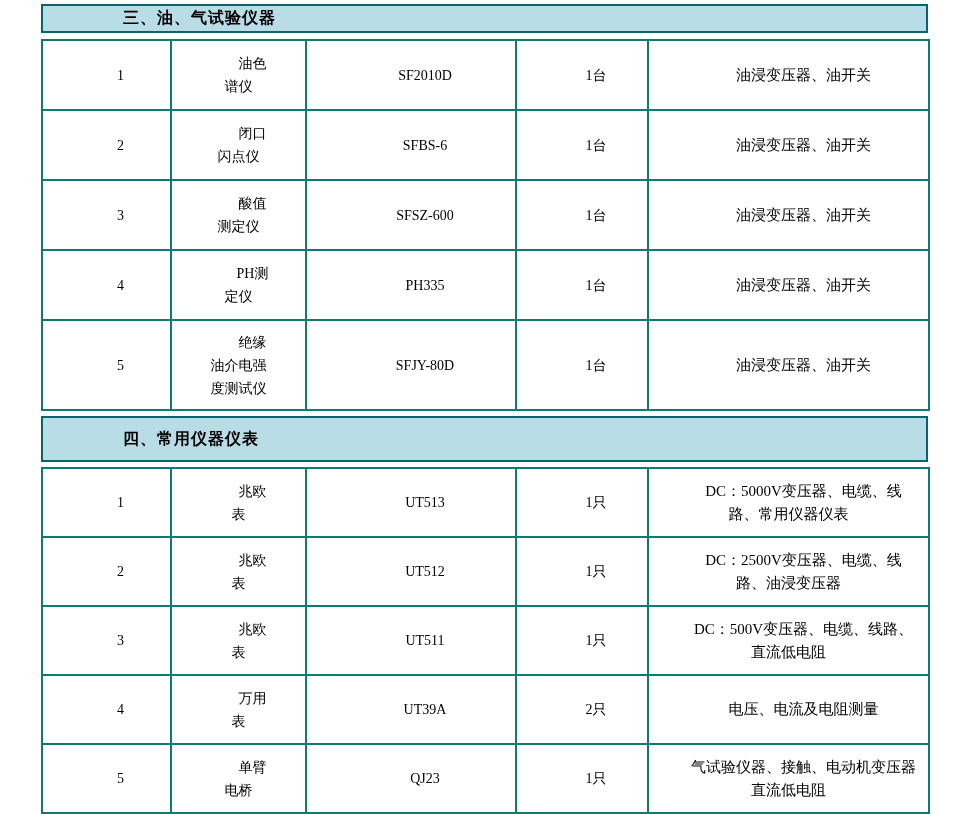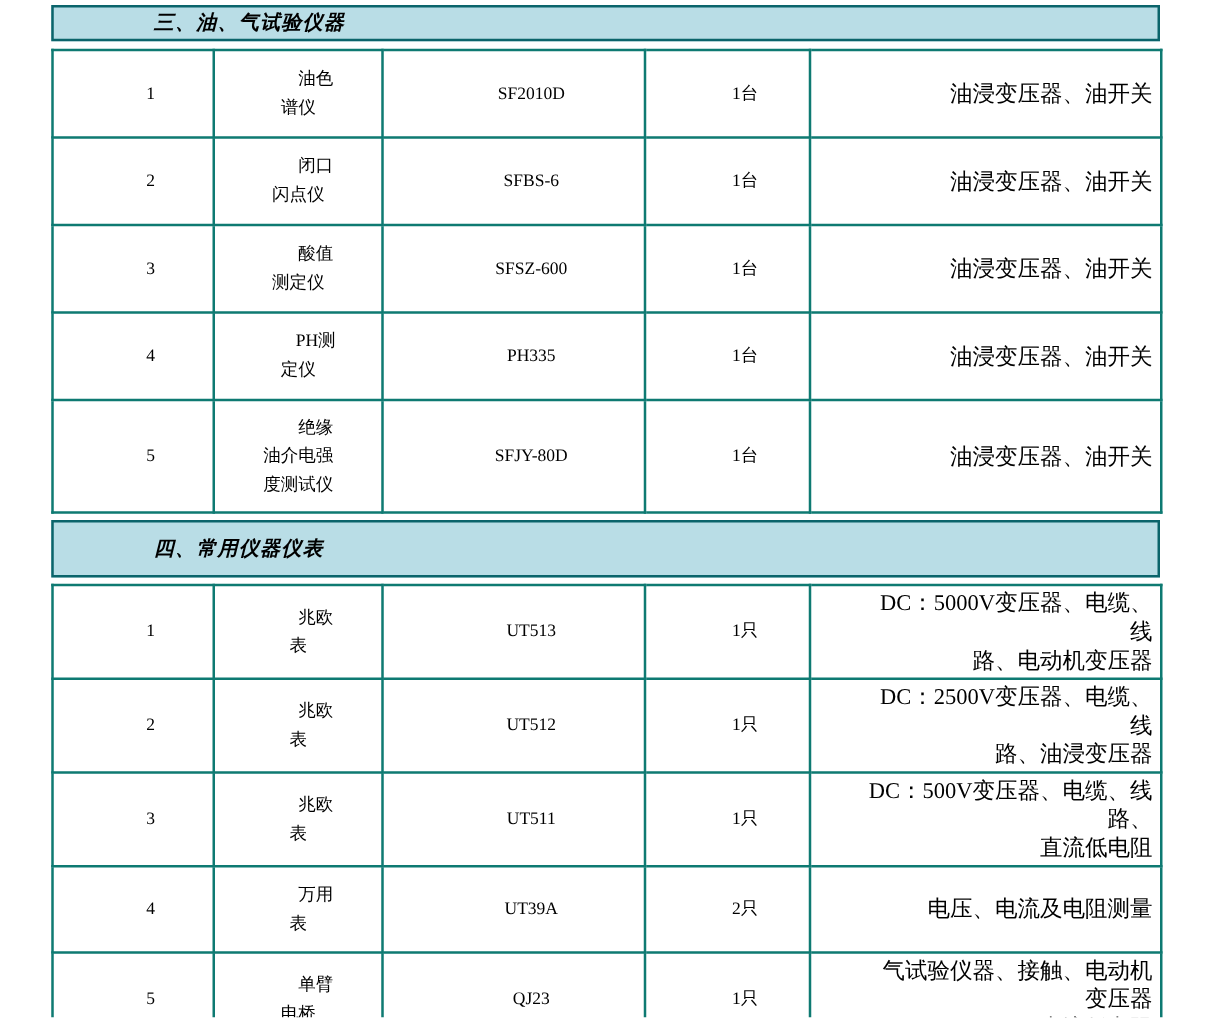--- a/index.html
+++ b/index.html
@@ -21,21 +21,20 @@
     box-sizing: border-box;
     width: 887px;
     background: #b9dde6;
     border: 2px solid #0b646b;
     display: flex;
     align-items: center;
     padding-left: 80px;
     font-size: 16px;
     font-weight: bold;
     letter-spacing: 1px;
-    font-style: italic;
   }
   .bar-s3 { height: 29px; margin-bottom: 6px; }
   .bar-s4 { height: 46px; margin-top: 5px; margin-bottom: 5px; }
   table.grid {
     border-collapse: collapse;
     table-layout: fixed;
     width: 887px;
   }
   .grid td {
     box-sizing: border-box;
@@ -43,21 +42,21 @@
     background: #ffffff;
     vertical-align: middle;
     padding: 2px 6px;
     font-size: 14px;
     line-height: 23px;
     text-align: center;
     text-indent: 2em;
     white-space: pre-line;
     overflow: hidden;
   }
-  .grid td.c5 { font-size: 18px; text-align: right; }
+  .grid td.c5 { font-size: 15px; }
   .t1 tr { height: 70px; }
   .t1 tr.tall { height: 90px; }
   .t2 tr { height: 69px; }
   tr.partial { height: 12px; }
   tr.partial td { padding: 0; }
 </style>
 </head>
 <body>
 
 <div class="page">
@@ -133,21 +132,21 @@
           <col style="width:281px">
       </colgroup>
       <tbody>
         <tr>
           <td class="c1">1</td>
           <td class="c2">兆欧
 表</td>
           <td class="c3">UT513</td>
           <td class="c4">1只</td>
           <td class="c5">DC：5000V变压器、电缆、线
-路、电动机变压器</td>
+路、常用仪器仪表</td>
         </tr>
         <tr>
           <td class="c1">2</td>
           <td class="c2">兆欧
 表</td>
           <td class="c3">UT512</td>
           <td class="c4">1只</td>
           <td class="c5">DC：2500V变压器、电缆、线
 路、油浸变压器</td>
         </tr>

